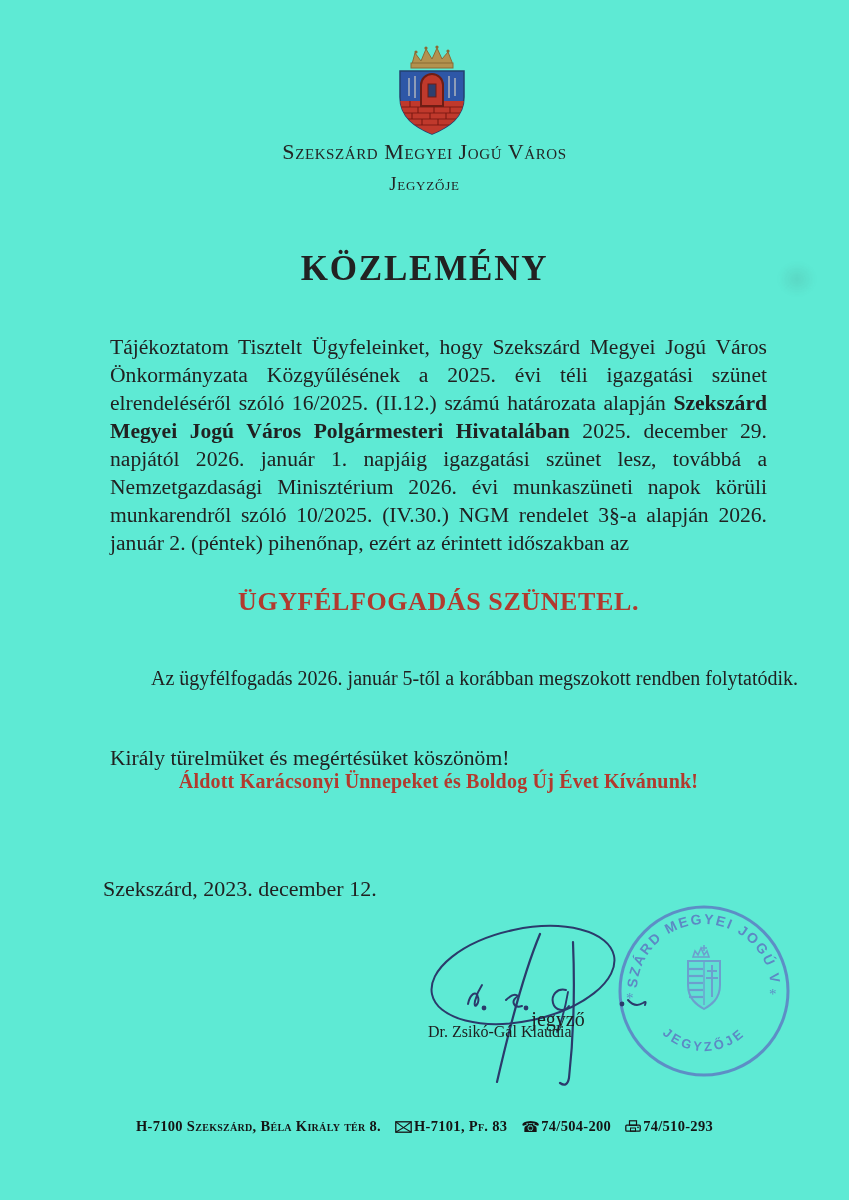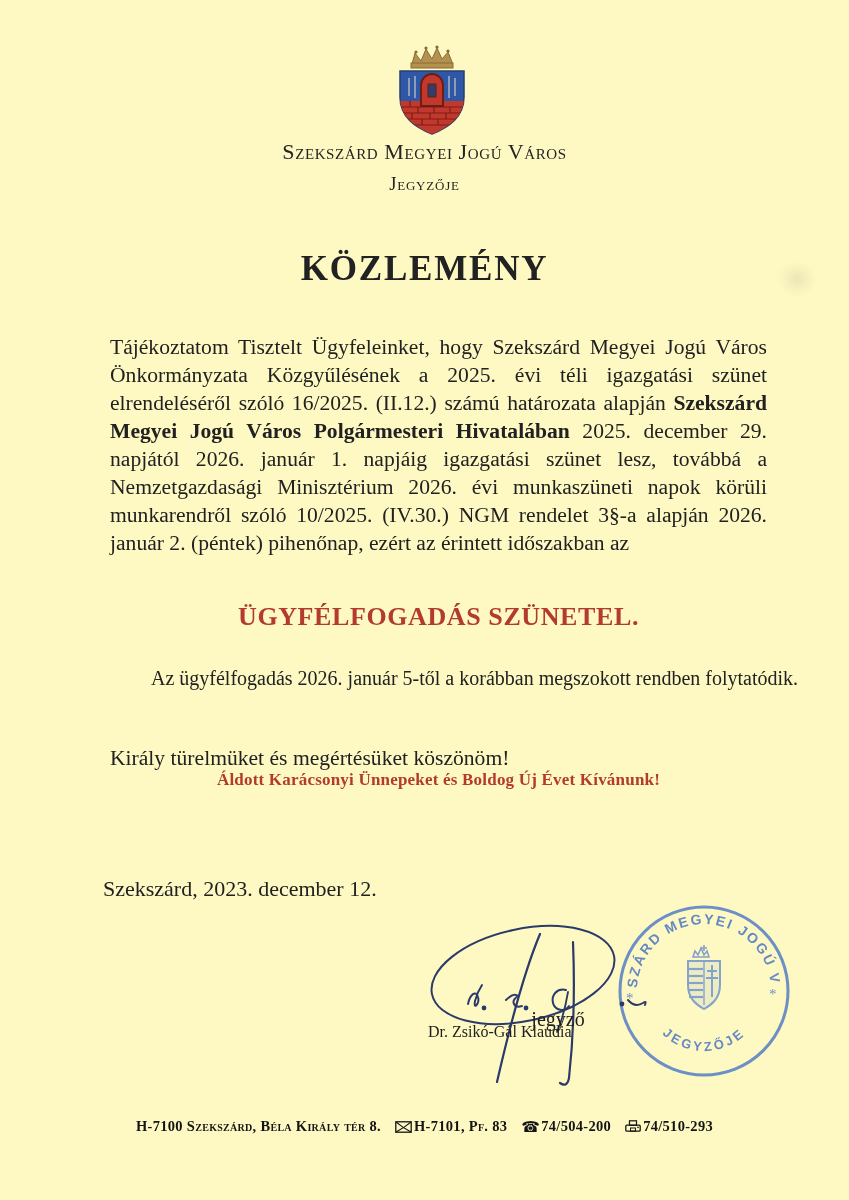--- a/index.html
+++ b/index.html
@@ -1,18 +1,18 @@
 <!DOCTYPE html>
 <html><head>
 <meta charset="utf-8">
 <style>
   html,body{margin:0;padding:0;background:#ffffff;}
   .page{
     position:relative;width:849px;height:1200px;margin:0 auto;
-    background:#fef9c3;overflow:hidden;
+    background:#5eead4;overflow:hidden;
     font-family:"Liberation Serif",serif;color:#1d1d1d;
   }
   
   .crest{position:absolute;left:390px;top:44px;}
   .org-name{
     position:absolute;top:139px;left:0;width:100%;text-align:center;
     font-variant:small-caps;font-size:22px;letter-spacing:0.6px;color:#242424;
   }
   .org-role{
     position:absolute;top:174px;left:0;width:100%;text-align:center;
@@ -22,34 +22,34 @@
     position:absolute;top:249px;left:0;width:100%;text-align:center;
     font-size:35px;font-weight:700;letter-spacing:1.8px;color:#222;
   }
   
   .p1{
     position:absolute;top:311px;left:110px;width:657px;
     font-size:21.6px;line-height:28px;text-align:justify;color:#212121;
   }
   .p1 b{font-weight:700;}
   .highlight{
-    position:absolute;top:602px;left:96px;width:685px;text-align:center;
+    position:absolute;top:587px;left:96px;width:685px;text-align:center;
     font-size:26px;font-weight:700;letter-spacing:0.6px;
   }
   .p2{
     position:absolute;top:644px;left:123px;width:657px;
     font-size:20px;line-height:28px;text-align:justify;color:#212121;margin-left:28px;
   }
   .p3{
     position:absolute;top:724px;left:110px;width:657px;
     font-size:21.6px;color:#212121;
   }
   .greeting{
     position:absolute;top:770px;left:96px;width:685px;text-align:center;
-    font-size:17px;font-weight:700;letter-spacing:0.2px;
+    font-size:20px;font-weight:700;letter-spacing:0.2px;
   }
   .dateline{
     position:absolute;top:876px;left:103px;font-size:22px;color:#212121;
   }
   
   .stamp{position:absolute;left:616px;top:903px;}
   .signature-ink{position:absolute;left:422px;top:912px;}
   .signer-name{
     position:absolute;top:1023px;left:428px;width:280px;text-align:left;
     font-size:16px;color:#1e1e1e;

